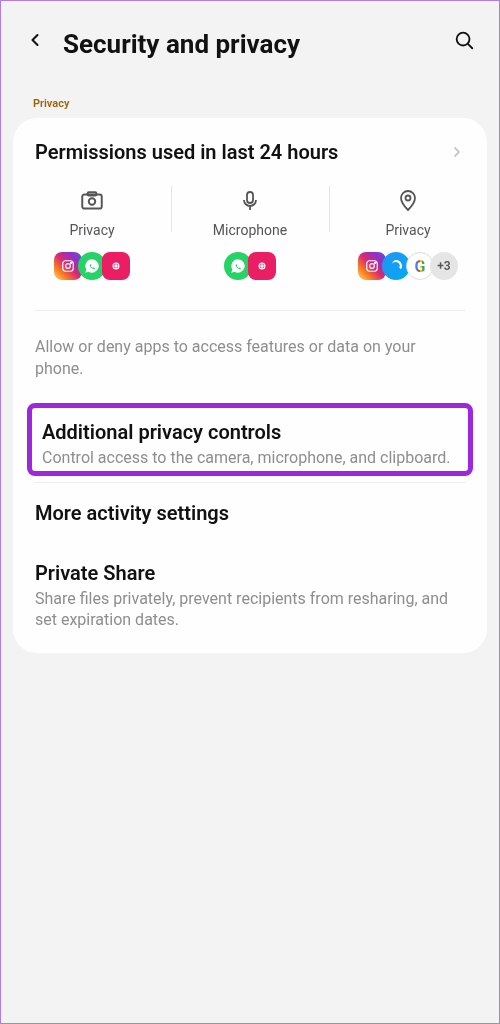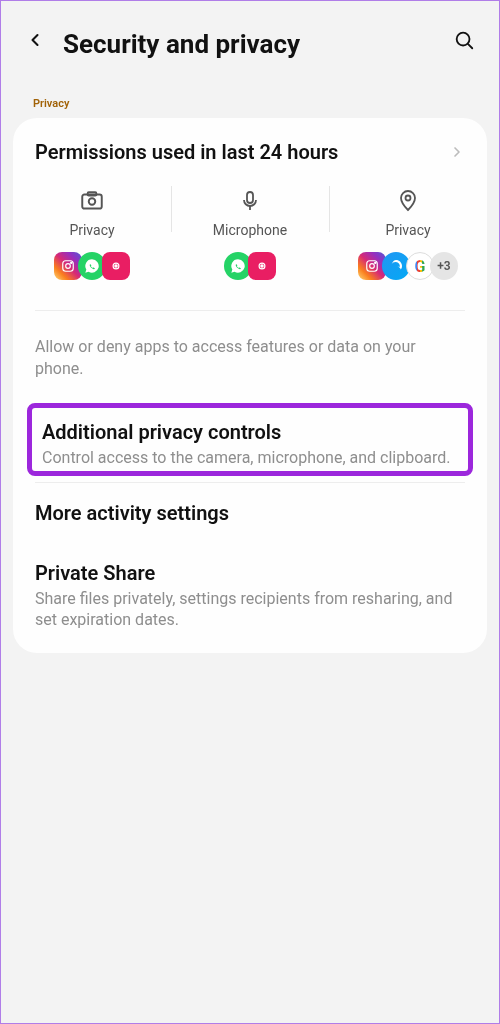--- a/index.html
+++ b/index.html
@@ -290,18 +290,18 @@
     </div>
 
     <div class="divider"></div>
 
     <div class="item">
       <div class="item-title">More activity settings</div>
     </div>
 
     <div class="item">
       <div class="item-title">Private Share</div>
-      <div class="item-sub">Share files privately, settings recipients from resharing, and set expiration dates.</div>
+      <div class="item-sub">Share files privately, prevent recipients from resharing, and set expiration dates.</div>
     </div>
 
   </div>
 
 </div>
 
 </body></html>

